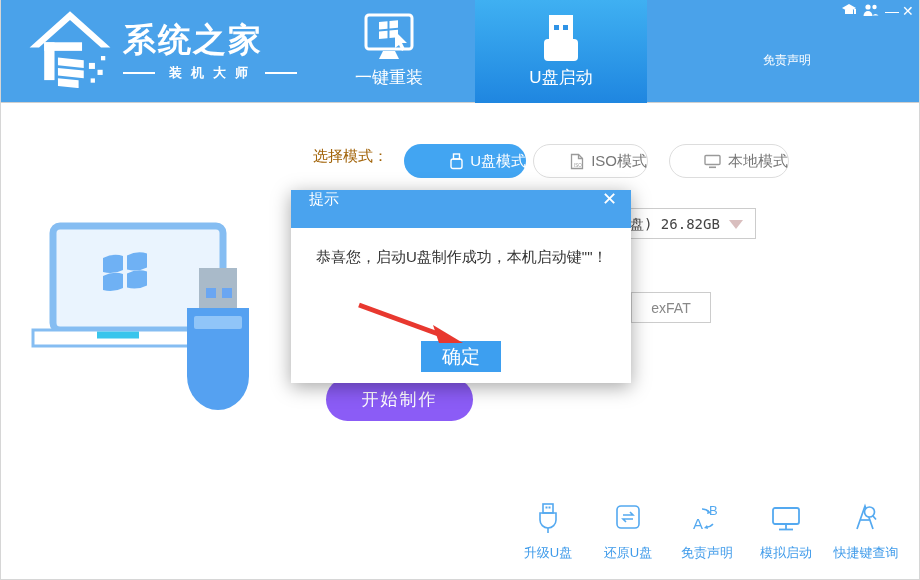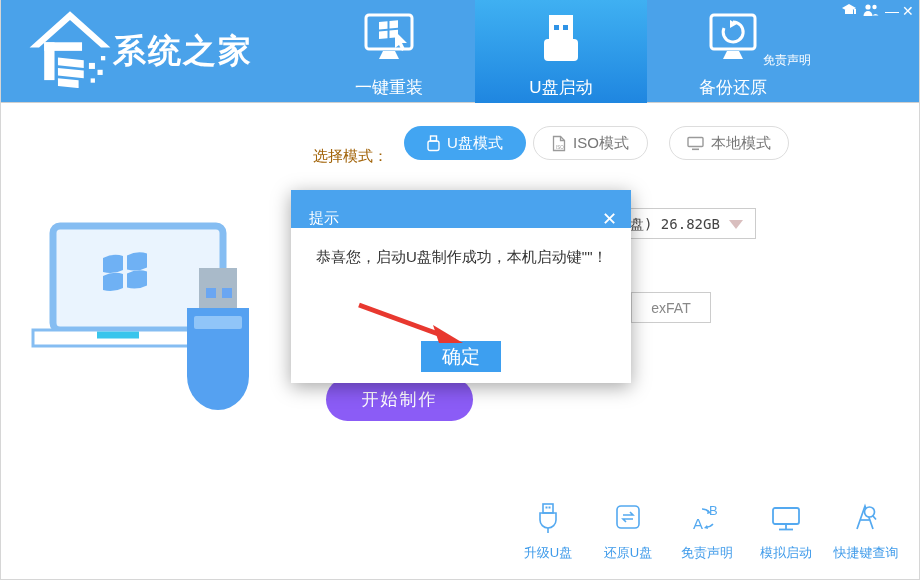--- a/index.html
+++ b/index.html
@@ -3,37 +3,37 @@
 <meta charset="utf-8">
 <style>
   * { margin:0; padding:0; box-sizing:border-box; }
   html,body { width:920px; height:580px; font-family:"Liberation Sans","DejaVu Sans",sans-serif; background:#fff; }
   #app { position:relative; width:920px; height:580px; overflow:hidden; background:#fff;
          border-left:1px solid #d6d6d6; border-right:1px solid #d6d6d6; border-bottom:1px solid #d6d6d6; }
 
   
   .header { position:absolute; left:0; top:0; width:920px; height:103px; background:#4aa2ea; border-bottom:1px solid #cfcfcf; }
   .logo-wrap { position:absolute; left:26px; top:6px; display:flex; align-items:center; }
-  .logo-text { color:#fff; }
+  .logo-text { margin-left:10px; color:#fff; }
   .logo-title { font-size:33px; font-weight:bold; letter-spacing:2px; line-height:40px; margin-top:8px;}
   .logo-sub { display:flex; align-items:center; margin-top:4px; }
   .logo-sub .dash { width:32px; height:2px; background:#fff; }
   .logo-sub .tagline { color:#fff; font-size:13px; letter-spacing:9px; margin:0 8px 0 14px; font-weight:bold;}
 
   .tab { position:absolute; top:0; width:172px; height:103px; cursor:pointer; text-align:center; }
   .tab.active { background:linear-gradient(#3fb0f2,#1f86e0); }
   .tab .t-icon { margin-top:12px; height:52px; display:flex; justify-content:center; align-items:center; }
-  .tab .t-label { color:#fff; font-size:17px; margin-top:12px; }
+  .tab .t-label { color:#fff; font-size:17px; margin-top:2px; }
 
   .disclaimer { position:absolute; left:762px; top:4px; color:#fff; font-size:12px; cursor:pointer;margin-top:48px; }
   .winbtn { position:absolute; top:3px; color:#fff; cursor:pointer; line-height:16px; }
 
   
   .mode-label { position:absolute; left:312px; top:147px; font-size:15px; color:#a16207; }
-  .pill { position:absolute; top:126px; height:34px; border-radius:17px; display:flex; align-items:center; justify-content:center; font-size:15px; cursor:pointer; }
+  .pill { position:absolute; top:144px; height:34px; border-radius:17px; display:flex; align-items:center; justify-content:flex-end; font-size:15px; cursor:pointer; }
   .pill.active { background:#42a5f2; color:#fff; }
   .pill.ghost { background:#fff; border:1px solid #ddd; color:#777; }
   .pill svg { margin-right:7px; }
 
   
   .drive-select { position:absolute; left:540px; top:208px; width:215px; height:31px; border:1px solid #ccc; background:#fff; cursor:pointer; }
   .drive-text { position:absolute; left:88px; top:7px; font-size:14px; color:#444; font-family:"DejaVu Sans Mono","Liberation Mono",monospace; }
   .drive-caret { position:absolute; right:12px; top:11px; width:0; height:0; border-left:7px solid transparent; border-right:7px solid transparent; border-top:9px solid #d9bebe; }
   .format-box { position:absolute; left:630px; top:292px; width:80px; height:31px; border:1px solid #ccc; background:#fff;
                 display:flex; align-items:center; justify-content:center; font-size:14px; color:#888; cursor:pointer; }
@@ -44,21 +44,21 @@
   
   .illustration { position:absolute; left:30px; top:208px; }
 
   
   .tool { position:absolute; top:502px; width:80px; text-align:center; cursor:pointer; }
   .tool .tool-label { display:block; margin-top:6px; font-size:13px; color:#3f9bea; white-space:nowrap; }
 
   
   .dialog { position:absolute; left:290px; top:190px; width:340px; height:193px; background:#fff; z-index:10;
             box-shadow:0 4px 18px rgba(0,0,0,.35); }
-  .dialog-title { height:38px; background:#4aa3ee; color:#fff; font-size:15px; display:flex; align-items:flex-end; padding:0 14px 0 18px; }
+  .dialog-title { height:38px; background:#4aa3ee; color:#fff; font-size:15px; display:flex; align-items:flex-start; padding:0 14px 0 18px; }
   .dialog-title .grow { flex:1; }
   .dialog-close { color:#fff; font-size:18px; cursor:pointer; line-height:18px; }
   .dialog-msg { position:absolute; left:25px; top:58px; font-size:15px; color:#333; }
   .ok-btn { position:absolute; left:130px; top:151px; width:80px; height:31px; background:#3d9ff0; color:#fff; font-size:19px;
             display:flex; align-items:center; justify-content:center; cursor:pointer; }
 
   .arrow-annot { position:absolute; left:340px; top:295px; z-index:20; pointer-events:none; }
 </style>
 </head>
 <body>
@@ -74,20 +74,25 @@
         <rect x="36" y="56" width="30" height="9" fill="#fff" transform="skewY(6)"></rect>
         <rect x="36" y="68" width="30" height="9" fill="#fff" transform="skewY(6)"></rect>
         <rect x="36" y="80" width="24" height="9" fill="#fff" transform="skewY(6)"></rect>
         <rect x="72" y="66" width="7" height="7" fill="#fff"></rect>
         <rect x="82" y="74" width="6" height="6" fill="#fff"></rect>
         <rect x="74" y="84" width="5" height="5" fill="#fff"></rect>
         <rect x="86" y="58" width="5" height="5" fill="#fff"></rect>
       </svg>
       <div class="logo-text">
         <div class="logo-title">系统之家</div>
+        <div class="logo-sub">
+          <span class="dash"></span>
+          <span class="tagline">装机大师</span>
+          <span class="dash"></span>
+        </div>
       </div>
     </div>
 
     <div class="tab" style="left:302px">
       <div class="t-icon">
         <svg width="60" height="50" viewBox="0 0 60 50">
           <rect x="7" y="2" width="46" height="34" rx="3" fill="none" stroke="#fff" stroke-width="3"></rect>
           <g fill="#fff" transform="translate(20,9) skewY(-5)">
             <rect x="0" y="0" width="8.5" height="7.5"></rect>
               <rect x="10.5" y="0" width="8.5" height="7.5"></rect>
@@ -106,31 +111,20 @@
         <svg width="52" height="52" viewBox="0 0 52 52">
           <rect x="14" y="3" width="24" height="24" fill="#fff"></rect>
           <rect x="19" y="13" width="5" height="5" fill="#2f93e6"></rect>
           <rect x="28" y="13" width="5" height="5" fill="#2f93e6"></rect>
           <rect x="9" y="27" width="34" height="22" rx="4" fill="#fff"></rect>
         </svg>
       </div>
       <div class="t-label">U盘启动</div>
     </div>
 
-    <div class="tab" style="left:646px">
-      <div class="t-icon">
-        <svg width="60" height="50" viewBox="0 0 60 50">
-          <rect x="8" y="2" width="44" height="34" rx="3" fill="none" stroke="#fff" stroke-width="3"></rect>
-          <path d="M30 9 a10 10 0 1 1 -9 6" fill="none" stroke="#fff" stroke-width="3"></path>
-          <polygon points="27,7 34,11 27,15" fill="#fff"></polygon>
-          <polygon points="24,38 36,38 40,46 20,46" fill="#fff"></polygon>
-        </svg>
-      </div>
-      <div class="t-label">备份还原</div>
-    </div>
 
     <div class="disclaimer">免责声明</div>
     <div class="winbtn" style="left:840px">
       <svg width="16" height="14" viewBox="0 0 16 14">
           <polygon points="8,1 15,5 8,9 1,5" fill="#fff"></polygon>
           <rect x="4" y="7" width="8" height="4" fill="#fff"></rect>
           <rect x="13" y="6" width="2" height="5" fill="#fff"></rect>
         </svg>
     </div>
     <div class="winbtn" style="left:862px">

